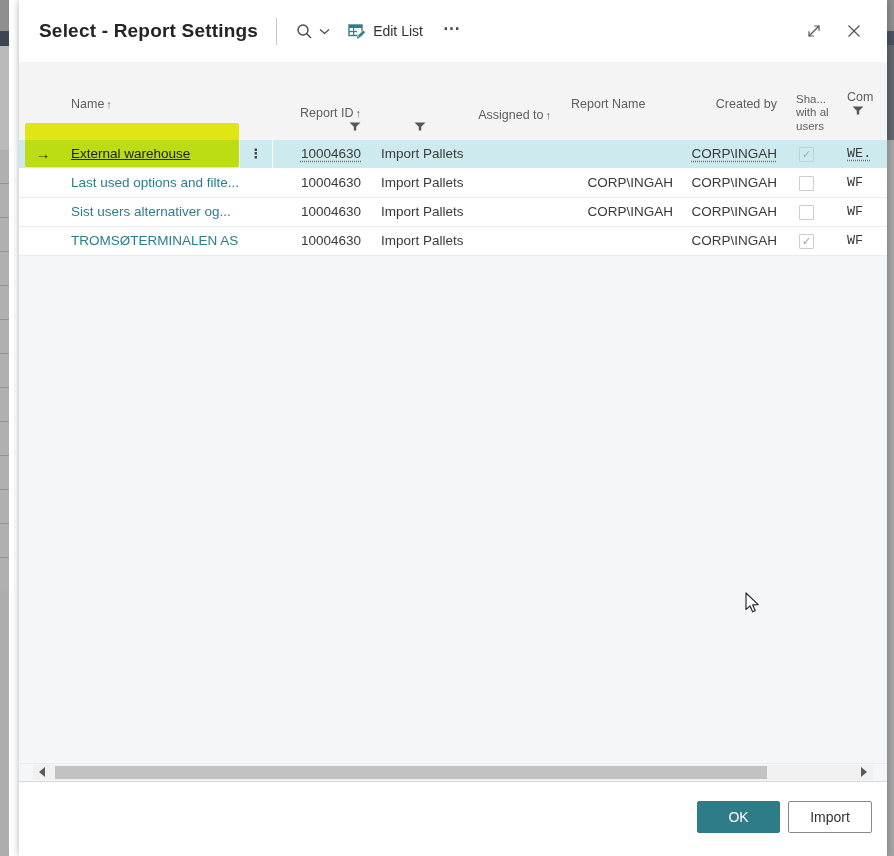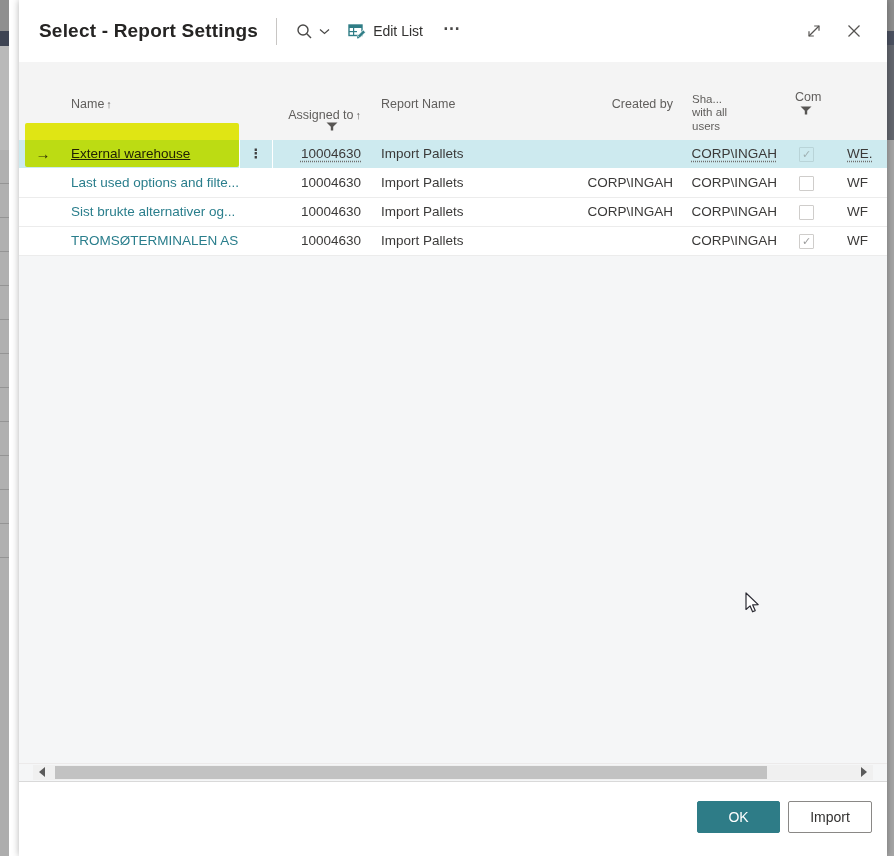--- a/index.html
+++ b/index.html
@@ -85,21 +85,21 @@
   .c-rname{padding-left:20px;}
   .c-assigned,.c-created{text-align:right;}
   .row.selected .id-val,.row.selected .created-val,.row.selected .company-val{
     text-decoration:underline;text-decoration-style:dotted;text-decoration-color:#6f6e6d;text-underline-offset:3px;}
   .c-shared{display:flex;align-items:center;}
   .checkbox{
     width:13px;height:13px;margin-left:22px;border:1px solid #cfcdcb;background:transparent;border-radius:1px;
     display:flex;align-items:center;justify-content:center;font-size:11px;color:#9b9b9b;line-height:1;cursor:pointer;
   }
   .row.selected .checkbox{border-color:#b9d4d8;color:#9fb0b2;}
-  .c-company{padding-left:18px;}
+  .c-company{padding-left:18px;font-family:Liberation Mono, monospace;}
 
   
   .highlight{
     position:absolute;left:6px;top:61px;width:214px;height:44px;border-radius:2px;
     background:var(--highlight,#e9ef00);mix-blend-mode:multiply;opacity:.92;pointer-events:none;z-index:5;
   }
 
   
   .hscroll{position:absolute;left:0;bottom:0;width:100%;height:17px;background:#f5f6f7;border-top:1px solid #eceaea;}
   .hs-track{position:absolute;left:14px;right:14px;top:1px;height:15px;background:#f0f0f0;}
@@ -202,20 +202,28 @@
   </div>
 
   <div class="grid-area">
 
     <div class="ghead">
       <div class="hcell"></div>
       <div class="hcell h-name">
         <span class="lbl"><span>Name</span><span class="sort">↑</span></span>
       </div>
       <div class="hcell"></div>
+      <div class="hcell h-id">
+        <span class="lbl"><span>Report ID</span><span class="sort">↑</span></span>
+        <span class="funnel-row">
+          <svg width="12" height="9" viewBox="0 0 12 9">
+              <path d="M0.5,0.5 H11.5 L7.2,4.8 V8.5 H4.8 V4.8 Z" fill="#575553"></path>
+            </svg>
+        </span>
+      </div>
       <div class="hcell h-assigned">
         <span class="lbl"><span>Assigned to</span><span class="sort">↑</span></span>
         <span class="funnel-row">
           <svg width="12" height="9" viewBox="0 0 12 9">
               <path d="M0.5,0.5 H11.5 L7.2,4.8 V8.5 H4.8 V4.8 Z" fill="#575553"></path>
             </svg>
         </span>
       </div>
       <div class="hcell h-rname">
         <span class="lbl">Report Name</span>
@@ -260,21 +268,21 @@
     <div class="cell c-assigned"><span class="assigned-val">CORP\INGAH</span></div>
     <div class="cell c-created"><span class="created-val">CORP\INGAH</span></div>
     <div class="cell c-shared">
             <span class="checkbox"></span>
           </div>
     <div class="cell c-company"><span class="company-val">WF</span></div>
   </div>
 
   <div class="row">
     <div class="cell c-marker"><span class="sel-arrow"></span></div>
-    <div class="cell c-name"><a class="name-link">Sist brukte alternativer og...</a></div>
+    <div class="cell c-name"><a class="name-link">Sist users alternativer og...</a></div>
     <div class="cell c-menu"><span class="row-menu"></span></div>
     <div class="cell c-id"><span class="id-val">10004630</span></div>
     <div class="cell c-rname"><span class="rname-val">Import Pallets</span></div>
     <div class="cell c-assigned"><span class="assigned-val">CORP\INGAH</span></div>
     <div class="cell c-created"><span class="created-val">CORP\INGAH</span></div>
     <div class="cell c-shared">
             <span class="checkbox"></span>
           </div>
     <div class="cell c-company"><span class="company-val">WF</span></div>
   </div>

